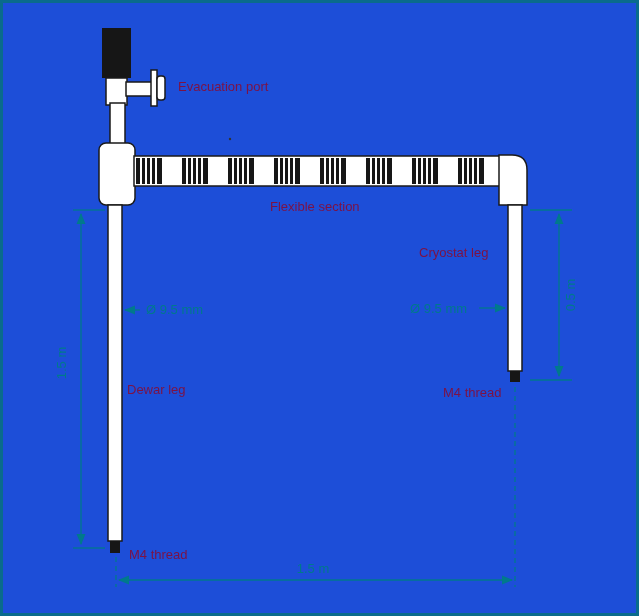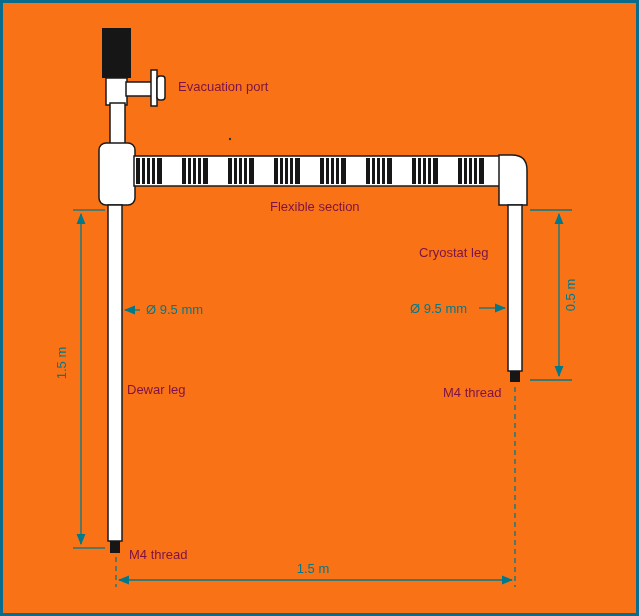--- a/index.html
+++ b/index.html
@@ -5,21 +5,21 @@
   html, body {
     margin: 0;
     padding: 0;
     background: #ffffff;
   }
   .frame {
     box-sizing: border-box;
     width: 639px;
     height: 616px;
     border: 3px solid #0a6b8c;
-    background: #f97316;
+    background: #1d4ed8;
     position: relative;
     overflow: hidden;
   }
   svg {
     display: block;
   }
   text {
     font-family: "Liberation Sans", "DejaVu Sans", sans-serif;
     font-size: 13px;
   }

